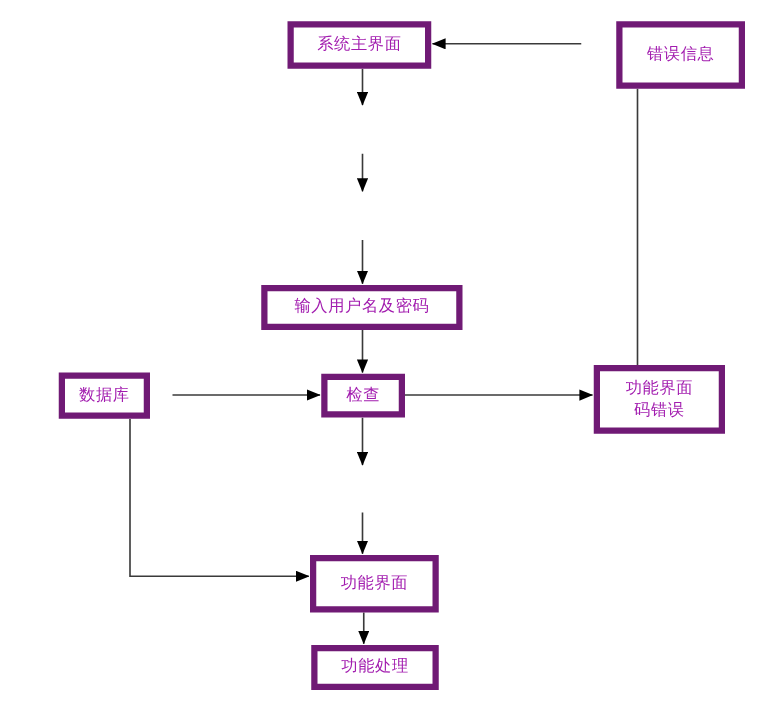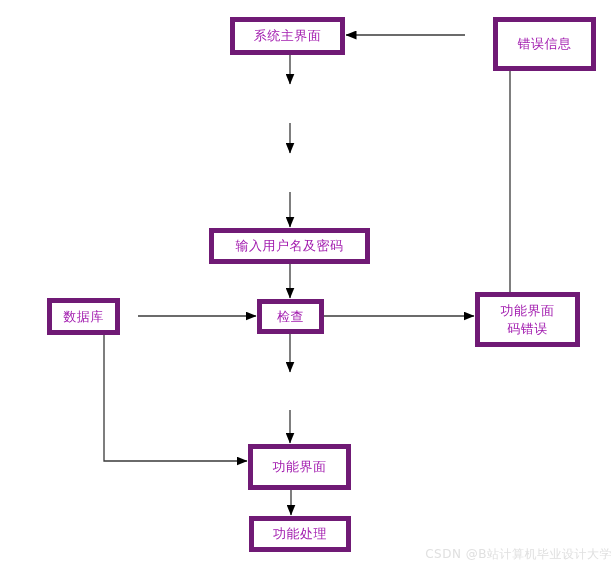--- a/index.html
+++ b/index.html
@@ -87,14 +87,13 @@
   <div class="node" style="left:257px;top:299px;width:67px;height:35px">检查</div>
 
   <div class="node multiline" style="left:475px;top:292px;width:105px;height:55px">功能界面
 码错误</div>
 
 
   <div class="node" style="left:248px;top:444px;width:103px;height:46px">功能界面</div>
 
   <div class="node" style="left:249px;top:516px;width:102px;height:36px">功能处理</div>
 
-  <div class="watermark">CSDN @B站计算机毕业设计大学</div>
 </div>
 
 </body></html>

